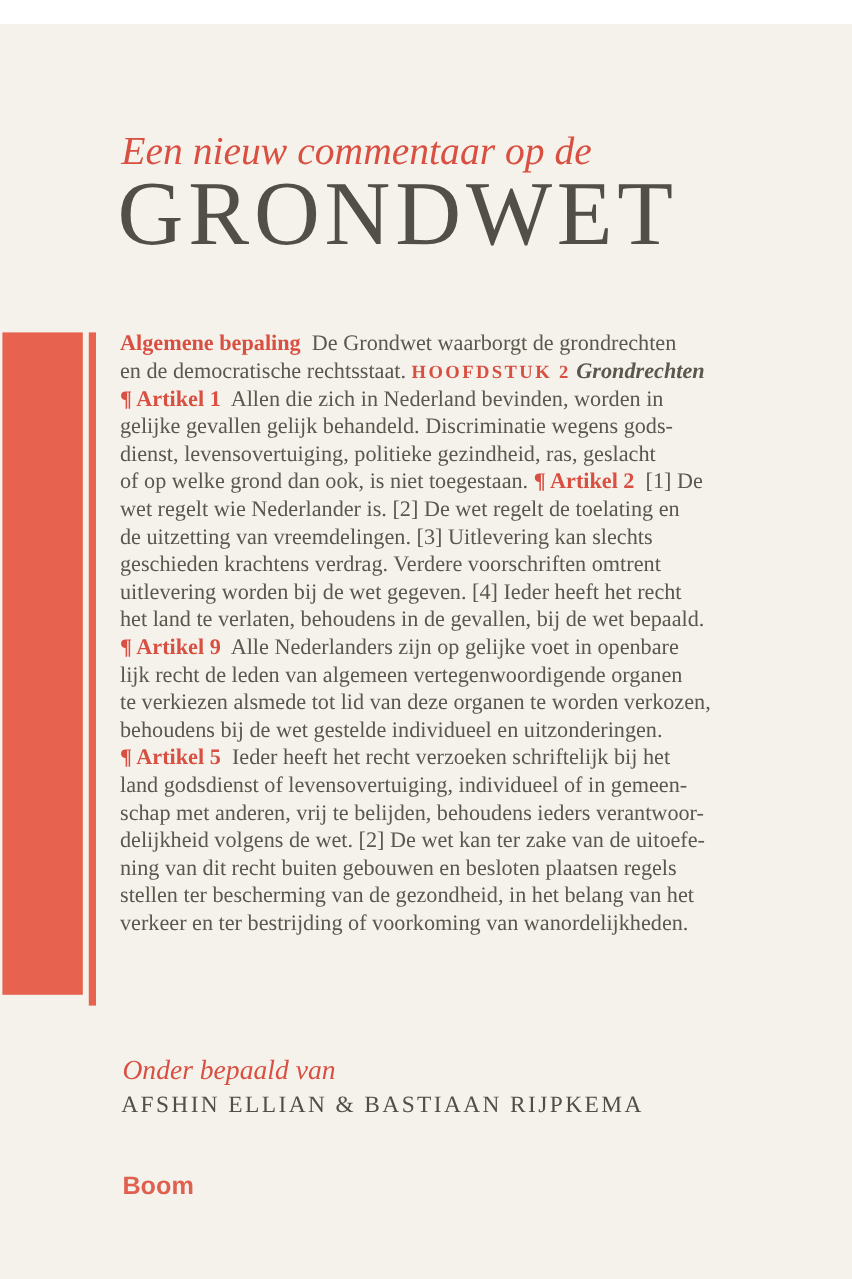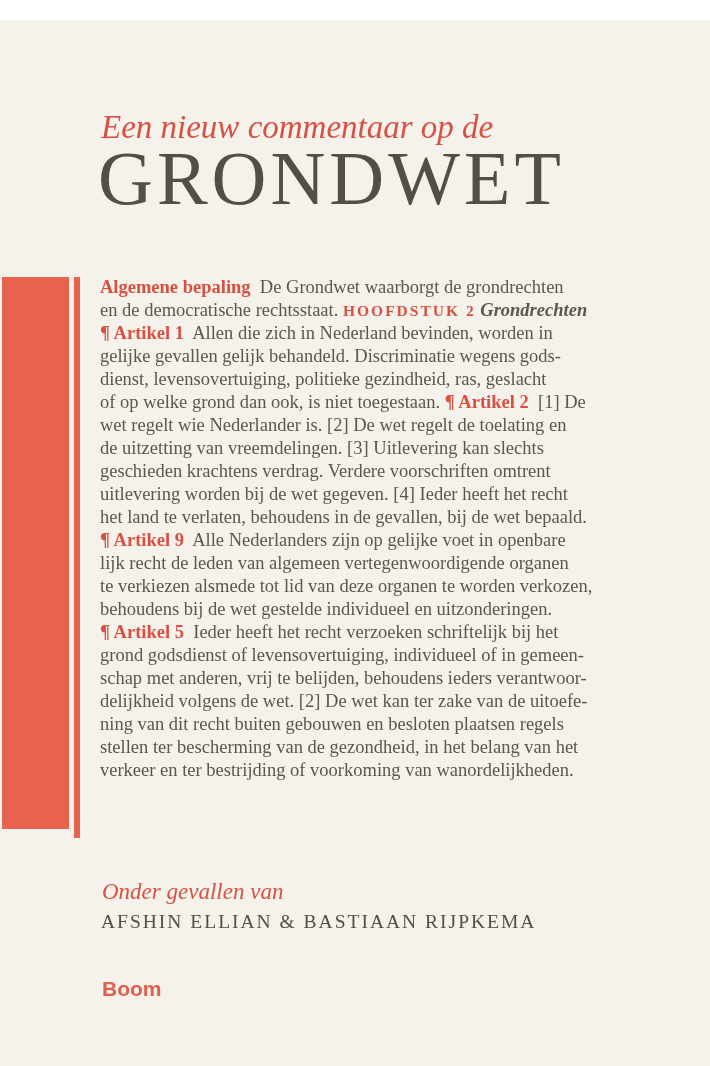--- a/index.html
+++ b/index.html
@@ -133,27 +133,27 @@
       <div class="excerpt-line"><span class="seg-t">wet regelt wie Nederlander is. [2] De wet regelt de toelating en</span></div>
       <div class="excerpt-line"><span class="seg-t">de uitzetting van vreemdelingen. [3] Uitlevering kan slechts</span></div>
       <div class="excerpt-line"><span class="seg-t">geschieden krachtens verdrag. Verdere voorschriften omtrent</span></div>
       <div class="excerpt-line"><span class="seg-t">uitlevering worden bij de wet gegeven. [4] Ieder heeft het recht</span></div>
       <div class="excerpt-line"><span class="seg-t">het land te verlaten, behoudens in de gevallen, bij de wet bepaald.</span></div>
       <div class="excerpt-line"><span class="seg-lbl">¶ Artikel 9</span><span class="seg-t">  Alle Nederlanders zijn op gelijke voet in openbare</span></div>
       <div class="excerpt-line"><span class="seg-t">lijk recht de leden van algemeen vertegenwoordigende organen</span></div>
       <div class="excerpt-line"><span class="seg-t">te verkiezen alsmede tot lid van deze organen te worden verkozen,</span></div>
       <div class="excerpt-line"><span class="seg-t">behoudens bij de wet gestelde individueel en uitzonderingen.</span></div>
       <div class="excerpt-line"><span class="seg-lbl">¶ Artikel 5</span><span class="seg-t">  Ieder heeft het recht verzoeken schriftelijk bij het</span></div>
-      <div class="excerpt-line"><span class="seg-t">grond godsdienst of levensovertuiging, individueel of in gemeen-</span></div>
+      <div class="excerpt-line"><span class="seg-t">land godsdienst of levensovertuiging, individueel of in gemeen-</span></div>
       <div class="excerpt-line"><span class="seg-t">schap met anderen, vrij te belijden, behoudens ieders verantwoor-</span></div>
       <div class="excerpt-line"><span class="seg-t">delijkheid volgens de wet. [2] De wet kan ter zake van de uitoefe-</span></div>
       <div class="excerpt-line"><span class="seg-t">ning van dit recht buiten gebouwen en besloten plaatsen regels</span></div>
       <div class="excerpt-line"><span class="seg-t">stellen ter bescherming van de gezondheid, in het belang van het</span></div>
       <div class="excerpt-line"><span class="seg-t">verkeer en ter bestrijding of voorkoming van wanordelijkheden.</span></div>
     </div>
 
-  <div class="editors-label">Onder gevallen van</div>
+  <div class="editors-label">Onder bepaald van</div>
 
   <div class="editors-names">AFSHIN ELLIAN &amp; BASTIAAN RIJPKEMA</div>
 
   <div class="publisher">Boom</div>
 
 </div>
 
 </body></html>

